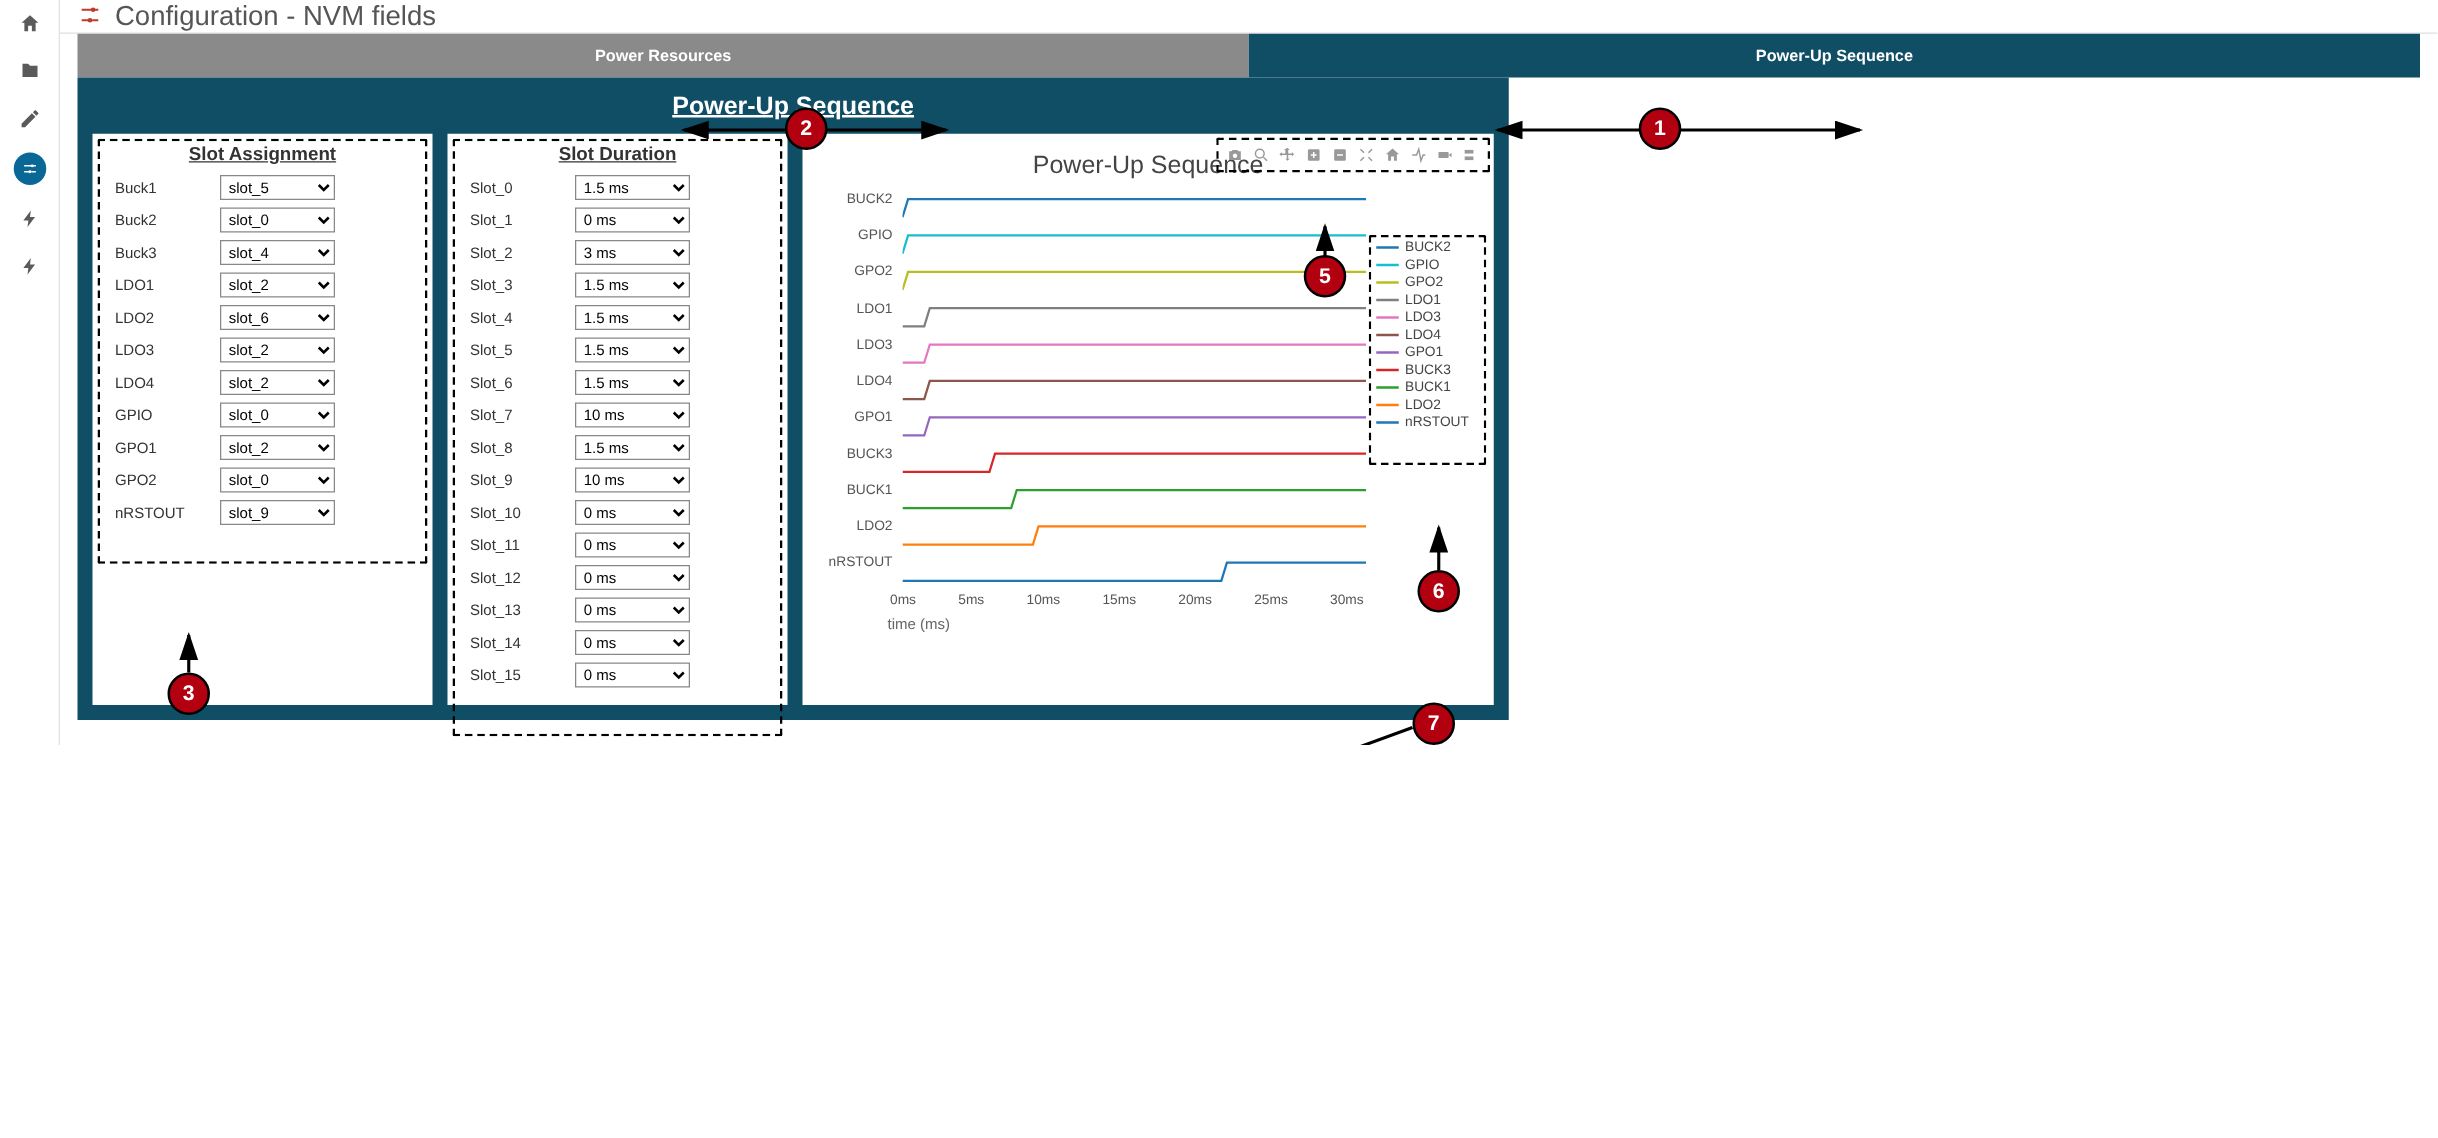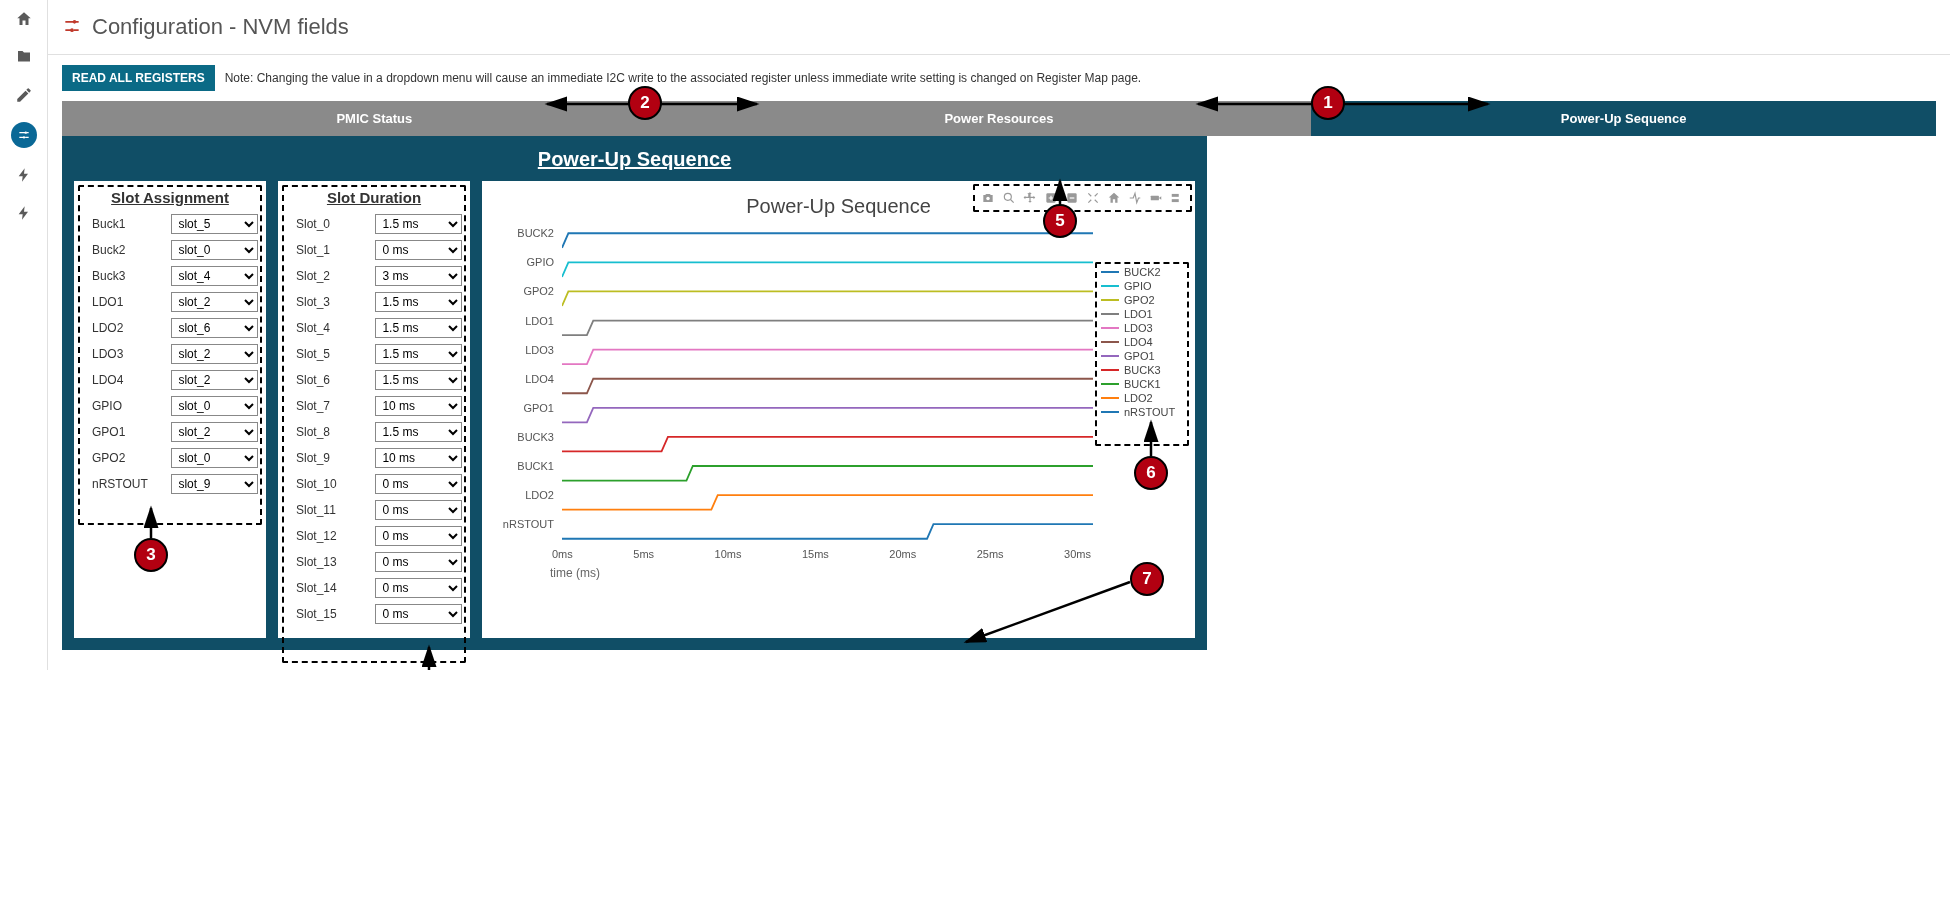--- a/index.html
+++ b/index.html
@@ -4,38 +4,38 @@
 <style>
   * { box-sizing: border-box; margin: 0; padding: 0; }
   body { font-family: Arial, sans-serif; font-size: 13px; background: #fff; color: #333; }
 
   .layout { display: flex; }
   .sidebar { width: 48px; border-right: 1px solid #e0e0e0; padding-top: 8px; display: flex; flex-direction: column; align-items: center; gap: 16px; }
   .side-icon { width: 22px; height: 22px; display:flex; align-items:center; justify-content:center; color:#5a5a5a; }
   .side-icon.active { background:#0a6896; color:#fff; border-radius:50%; width:26px; height:26px; }
 
   .main { flex: 1; padding: 0 0 20px 0; }
-  .page-title-row { display:flex; align-items:center; gap:10px; padding: 14px 14px; border-bottom:1px solid #e0e0e0; }
+  .page-title-row { display:flex; align-items:center; gap:10px; padding: 0 14px; border-bottom:1px solid #e0e0e0; }
   .page-title-row .ticon { color:#c0392b; }
   .page-title { font-size: 22px; color:#555; font-weight:400; }
 
   .toolbar { display:flex; align-items:center; gap:10px; padding: 10px 14px; }
   .read-btn { background:#0b6a86; color:#fff; border:none; padding:6px 10px; font-weight:bold; font-size:12px; cursor:pointer; }
   .note { font-size:12px; color:#333; }
 
   .tabs { display:flex; margin: 0 14px; }
   .tab { flex:1; text-align:center; padding:10px 4px; background:#8a8a8a; color:#fff; font-weight:bold; font-size:13px; cursor:pointer; }
   .tab.active { background:#104e66; }
 
   .content-area { background:#104e66; margin: 0 14px 0 14px; padding: 12px; width: 1145px; }
   .area-title { text-align:center; color:#fff; font-size:20px; font-weight:bold; text-decoration: underline; margin-bottom:10px; }
 
   .columns { display:flex; gap:12px; }
   .panel { background:#fff; padding:8px; }
-  .panel.slim { width:192px; }
+  .panel.slim { width:272px; }
   .panel.chart { flex:1; padding:6px 6px 10px 6px; display:flex; flex-direction:column; gap:8px; }
   .panel-title { text-align:center; font-weight:bold; font-size:15px; text-decoration:underline; margin-bottom:8px; }
 
   .row { display:flex; align-items:center; gap:12px; margin-bottom:6px; padding-left:10px; }
   .row label { width:72px; font-size:12px; color:#333; }
   .row select { width:92px; font-size:12px; border:1px solid #888; padding:1px 2px; background:#fff; }
 
   .dashed-box { border:2px dashed #000; position:absolute; pointer-events:none; border-radius:2px; }
 
   .gen-btn-wrap { border:2px dashed #000; padding:4px; }
@@ -110,27 +110,22 @@
       <span class="ticon">
         <svg viewBox="0 0 24 24" width="20" height="20" fill="#c0392b">
             <path d="M4 6h10v2H4zM4 16h7v2H4zM14 16h6v2h-6zM16 6h4v2h-4z"></path>
             <circle cx="15" cy="7" r="2.2"></circle>
             <circle cx="12" cy="17" r="2.2"></circle>
           </svg>
       </span>
       <h1 class="page-title">Configuration - NVM fields</h1>
     </div>
 
-    <div class="toolbar">
-      <button class="read-btn">READ ALL REGISTERS</button>
-      <span class="note">Note: Changing the value in a dropdown menu will cause an immediate I2C write to the associated register unless immediate write setting is changed on Register Map page.</span>
-    </div>
 
     <div class="tabs" id="tabs">
-        <div class="tab">PMIC Status</div>
         <div class="tab">Power Resources</div>
         <div class="tab active">Power-Up Sequence</div>
       </div>
 
     <div class="content-area rel-wrapper">
       <div class="area-title">Power-Up Sequence</div>
       <div class="columns">
 
         <div class="panel slim rel-wrapper">
           <div class="panel-title">Slot Assignment</div>

